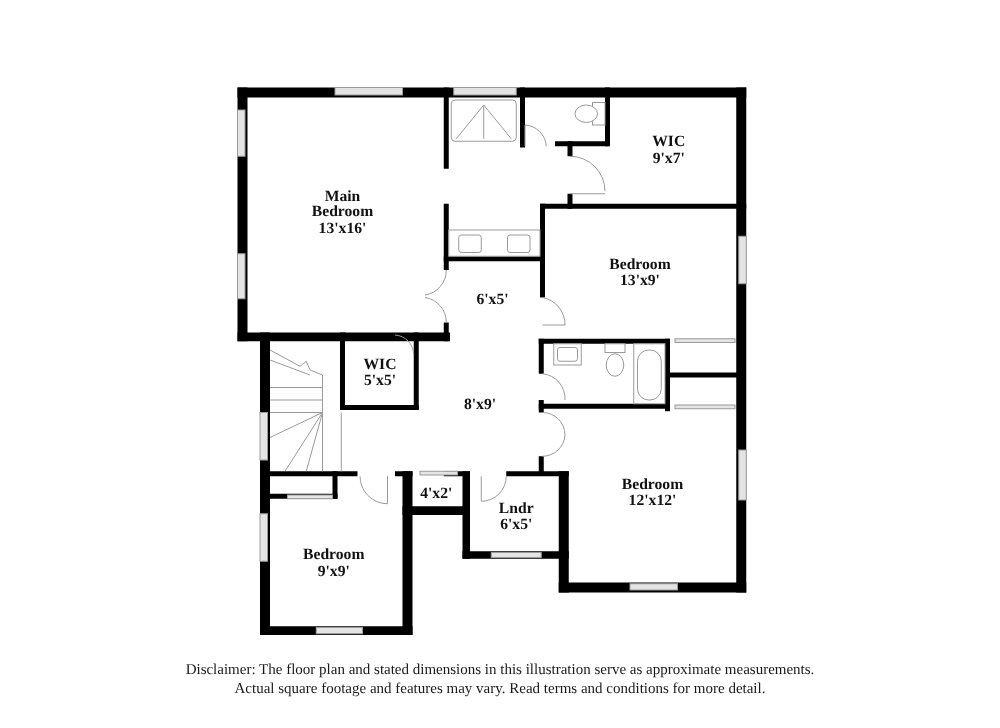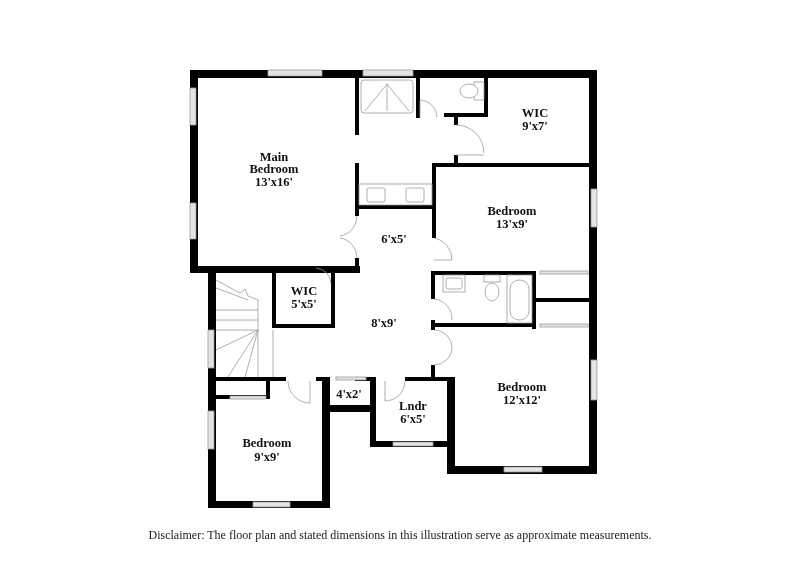--- a/index.html
+++ b/index.html
@@ -156,13 +156,14 @@
     <text class="room-label" x="413" y="410">Lndr</text>
     <text class="room-label" x="413" y="423">6'x5'</text>
 
     <text class="room-label" x="267" y="447">Bedroom</text>
     <text class="room-label" x="267" y="461">9'x9'</text>
   </g>
 </svg>
 
 <div class="disclaimer" style="top:528px;">
   <div>Disclaimer: The floor plan and stated dimensions in this illustration serve as approximate measurements.</div>
+  <div>Actual square footage and features may vary. Read terms and conditions for more detail.</div>
 </div>
 
 </body></html>

